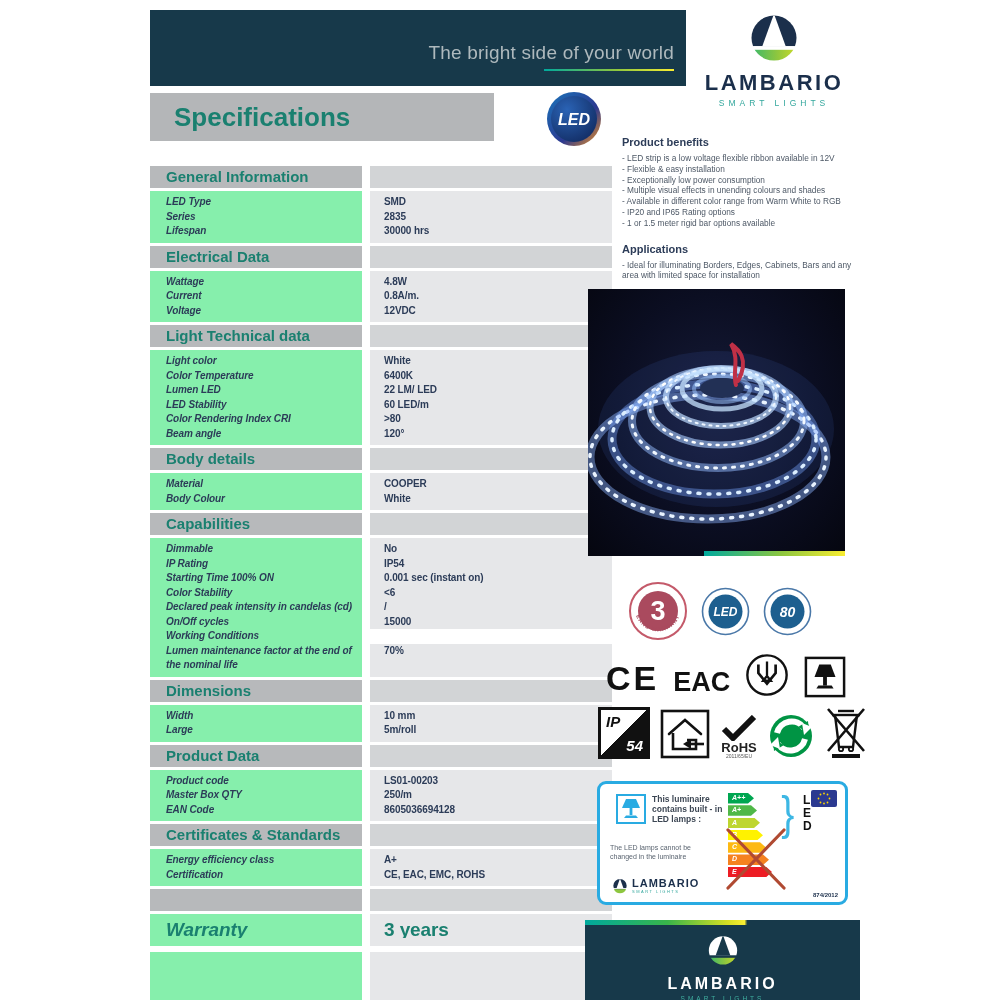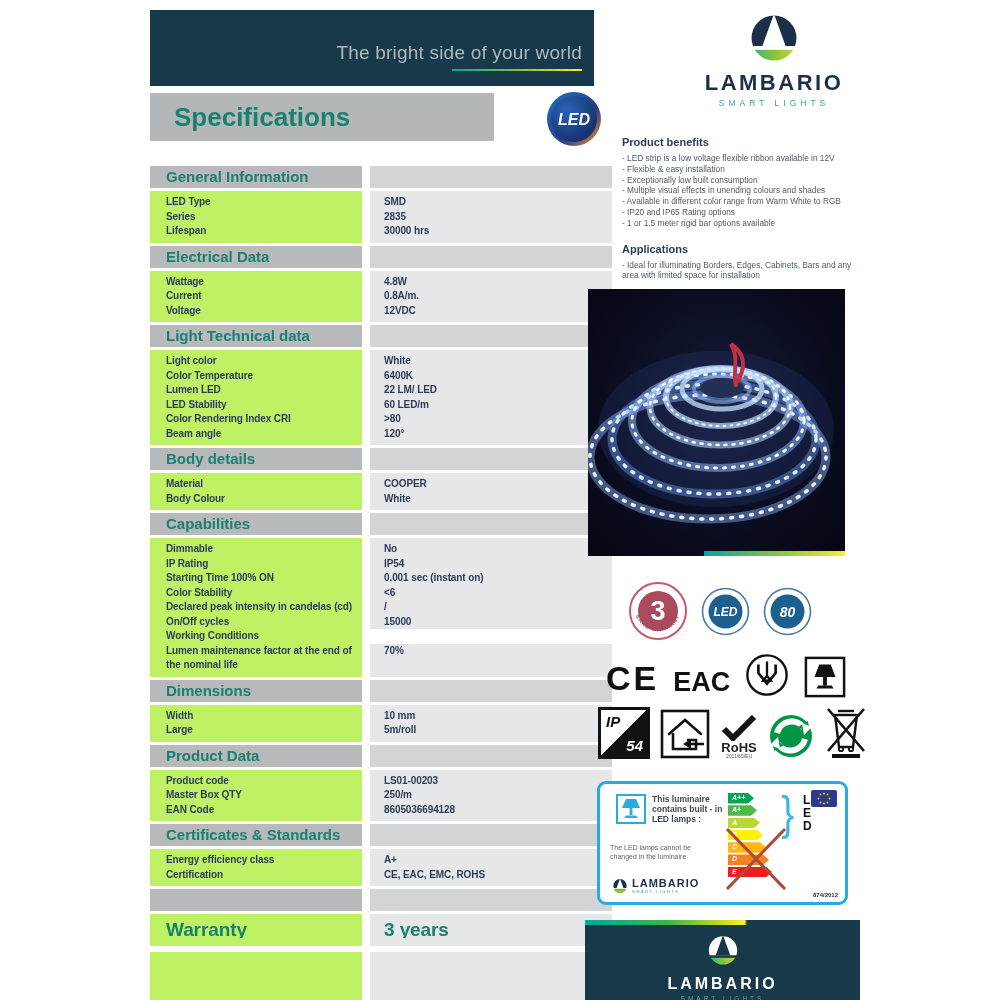--- a/index.html
+++ b/index.html
@@ -1,20 +1,20 @@
 <!DOCTYPE html>
 <html><head>
 <meta charset="utf-8">
 <style>
   * { margin:0; padding:0; box-sizing:border-box; }
   html,body { width:1000px; height:1000px; background:#fff; font-family:"Liberation Sans", sans-serif; overflow:hidden; }
   #page { position:relative; width:1000px; height:1000px; background:#fff; }
 
   
-  .top-banner { position:absolute; left:150px; top:10px; width:444px; height:76px; background:#17394a; }
+  .top-banner { position:absolute; left:150px; top:10px; width:536px; height:76px; background:#17394a; }
   .slogan { position:absolute; right:12px; bottom:22px; color:#aeb9bd; font-size:19px; letter-spacing:.2px; }
   .slogan-underline { position:absolute; right:12px; bottom:15px; width:130px; height:2px;
       background:linear-gradient(90deg,#00a99d,#8dc63f 55%,#f9ed32); }
 
   
   .brand { position:absolute; left:688px; top:12px; width:172px; text-align:center; }
   .brand .bicon { display:block; margin:0 auto 4px auto; }
   .brand-name { font-size:22px; font-weight:bold; color:#1b2f4b; letter-spacing:2.5px; }
   .brand-tag { font-size:8.5px; color:#33a79d; letter-spacing:4px; margin-top:2px; }
 
@@ -22,21 +22,21 @@
   .spec-band { position:absolute; left:150px; top:93px; width:344px; height:48px; background:#b4b6b8; }
   .spec-band .t { font-size:26px; font-weight:bold; color:#1a8070; line-height:48px; padding-left:24px; }
   .led-badge-main { position:absolute; left:545px; top:90px; }
 
   
   #spec-table { position:absolute; left:150px; top:163px; width:462px; height:837px; display:flex; flex-direction:column; }
   .srow { display:flex; }
   .srow .lc { width:212px; padding:0 6px 0 16px; }
   .srow .gapc { width:8px; background:#fff; }
   .srow .vc { flex:1; padding:0 6px 0 14px; }
-  .srow.data .lc { background:#bef264; }
+  .srow.data .lc { background:#86efac;font-style:italic; }
   .srow.data .vc { background:#e6e7e9; }
   .srow.head { height:22px; margin:3px 0; }
   .srow.head .lc { background:#b7b9bb; font-size:15px; font-weight:bold; color:#1a8070; line-height:22px; }
   .srow.head .vc { background:#d2d4d6; }
   .srow.data .lc, .srow.data .vc { font-size:10px; font-weight:bold; color:#2c3c58; line-height:14.5px; letter-spacing:-0.1px; }
   .srow.accent .lc, .srow.accent .vc { color:#1a8070; font-size:19px; line-height:16px; }
   .srow.spacer { height:4px; }
   .srow.spacer8 { height:8px; }
   .srow.filler { flex:1; }
 
@@ -440,21 +440,21 @@
         <div class="vc"></div>
       </div>
     </div>
 
   <div class="right-text">
     <div>
       <div class="rt-title">Product benefits</div>
       <div>
           <div class="rt-item">- LED strip is a low voltage flexible ribbon available in 12V</div>
           <div class="rt-item">- Flexible &amp; easy installation</div>
-          <div class="rt-item">- Exceptionally low built consumption</div>
+          <div class="rt-item">- Exceptionally low power consumption</div>
           <div class="rt-item">- Multiple visual effects in unending colours and shades</div>
           <div class="rt-item">- Available in different color range from Warm White to RGB</div>
           <div class="rt-item">- IP20 and IP65 Rating options</div>
           <div class="rt-item">- 1 or 1.5 meter rigid bar options available</div>
         </div>
     </div>
     <div class="apps">
       <div class="rt-title">Applications</div>
       <div>
           <div class="rt-item">- Ideal for illuminating Borders, Edges, Cabinets, Bars and any area with limited space for installation</div>

